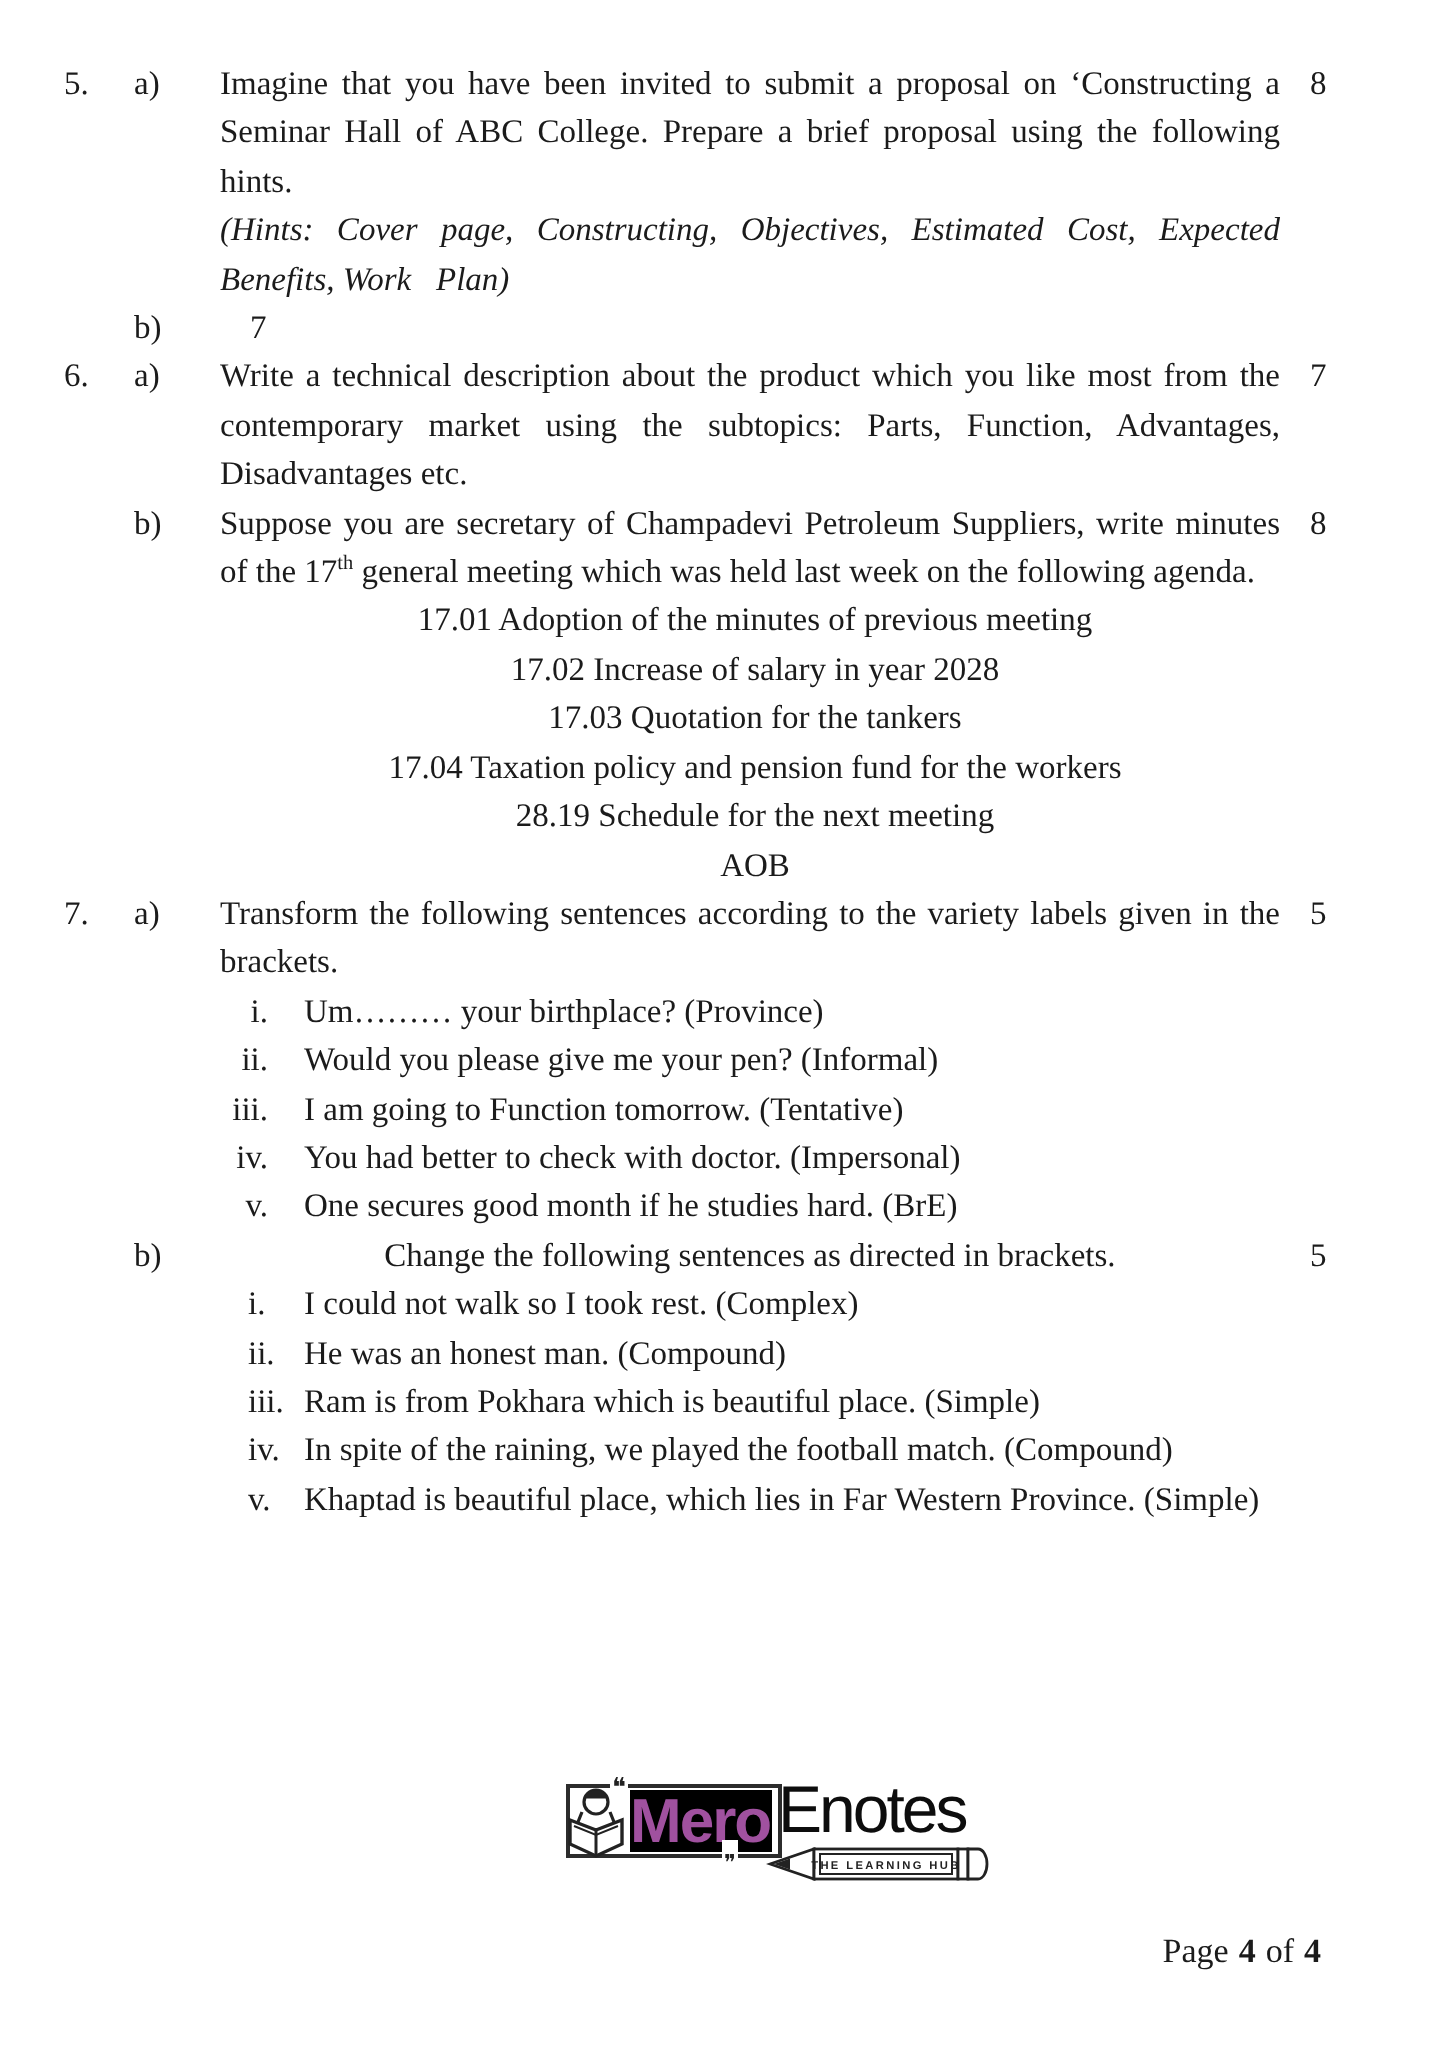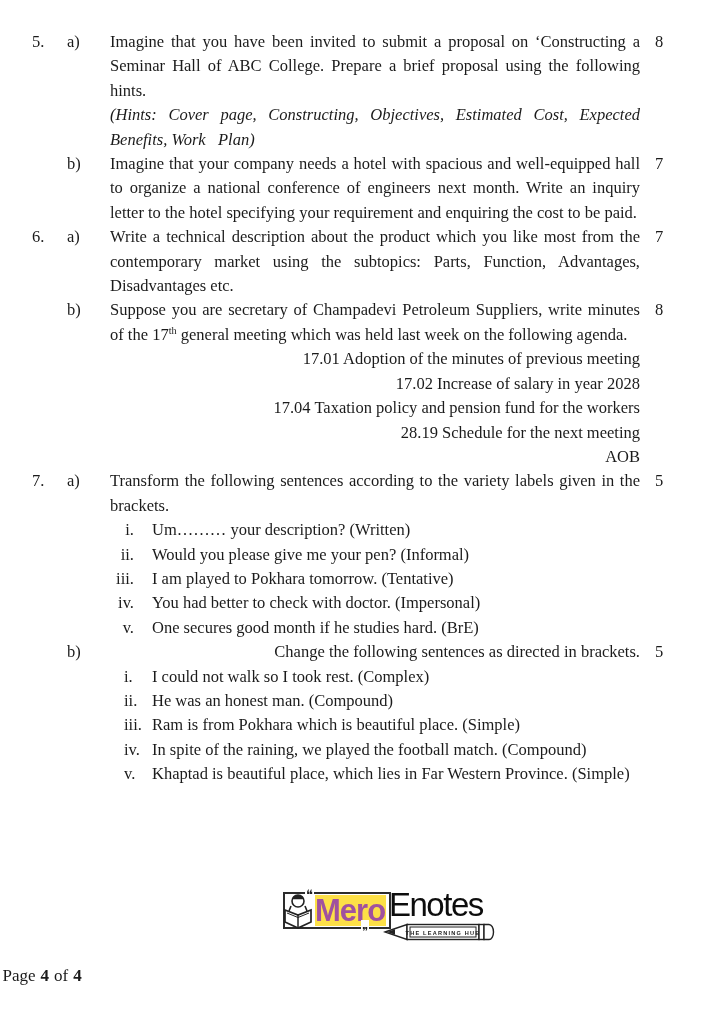--- a/index.html
+++ b/index.html
@@ -7,54 +7,54 @@
     position:relative; width:723px; height:1024px; margin:0 auto;
     background:#ffffff; overflow:hidden;
     font-family:"Liberation Serif", serif;
     color:#1b1b1b; font-size:16.5px; line-height:24.4px;
   }
   .content { position:absolute; top:30px; left:0; right:0; }
   .prow { display:grid; grid-template-columns:35px 43px 530px 1fr; padding-left:32px; }
   .qnum  { }
   .qletter { }
   .qbody p { margin:0; text-align:justify; }
-  .qbody .nojust { text-align:right; }
+  .qbody .nojust { text-align:center; }
   .hint { font-style:italic; }
   .qmarks { padding-left:15px; }
   sup { font-size:62%; line-height:0; vertical-align:super; }
-  .agenda div { padding-left:5px; text-align:right; }
+  .agenda div { padding-left:5px; text-align:center; }
   .ritem { display:grid; grid-template-columns:42px 1fr; }
   .ritem .rtext { text-align:justify; margin:0; }
   .rnum-right { text-align:right; padding-right:18px; }
   .rnum-left  { text-align:left; padding-left:14px; }
 
   
   .logo { position:absolute; left:283px; top:888px; width:210px; height:62px; }
   .logo-box { position:absolute; left:0; top:4px; width:104px; height:33px; border:2px solid #2c2c2c; background:#fff; }
   .quote-open { position:absolute; left:20px; top:-11px; font-family:"DejaVu Sans",sans-serif; font-size:13px; color:#222; background:#fff; padding:0 1px; }
   .quote-close { position:absolute; left:76px; top:26px; font-family:"DejaVu Sans",sans-serif; font-size:11px; color:#222; background:#fff; padding:0 1px; }
   .reader-svg { position:absolute; left:-4px; top:-3px; }
   .mero {
     position:absolute; left:30px; top:1px;
     font-family:"Liberation Sans",sans-serif; font-weight:bold;
     font-size:31px; line-height:31px; letter-spacing:-1px; color:#A0519F;
-    background:#fde047; padding-right:1px;
+    background:#000000; padding-right:1px;
   }
   .enotes {
     position:absolute; left:106px; top:0px;
     font-family:"Liberation Sans",sans-serif; font-weight:normal;
     font-size:33px; line-height:33px; letter-spacing:-1.5px; color:#0d0d0d;
     white-space:nowrap;
   }
   .pencil { position:absolute; left:100px; top:33px; }
 
   
   .footer {
     position:absolute; top:964px; left:0; width:663px;
-    text-align:left; font-size:17px;
+    text-align:right; font-size:17px;
   }
   .footer span { margin:0 2.5px; }
   .footer .bold { font-weight:bold; }
 </style>
 </head>
 <body>
 
 <div class="page">
   <div class="content">
 
@@ -64,68 +64,66 @@
       <div class="qbody">
         <p>Imagine that you have been invited to submit a proposal on ‘Constructing a Seminar Hall of ABC College. Prepare a brief proposal using the following hints.</p>
         <p class="hint">(Hints: Cover page, Constructing, Objectives, Estimated Cost, Expected Benefits, Work  Plan)</p>
       </div>
       <div class="qmarks">8</div>
     </div>
 
     <div class="prow">
       <div class="qnum"></div>
       <div class="qletter">b)</div>
-      <div class="qbody">
-        <p>Imagine that your company needs a hotel with spacious and well-equipped hall to organize a national conference of engineers next month. Write an inquiry letter to the hotel specifying your requirement and enquiring the cost to be paid.</p>
-      </div>
       <div class="qmarks">7</div>
     </div>
 
     <div class="prow">
       <div class="qnum">6.</div>
       <div class="qletter">a)</div>
       <div class="qbody">
         <p>Write a technical description about the product which you like most from the contemporary market using the subtopics: Parts, Function, Advantages, Disadvantages etc.</p>
       </div>
       <div class="qmarks">7</div>
     </div>
 
     <div class="prow">
       <div class="qnum"></div>
       <div class="qletter">b)</div>
       <div class="qbody">
         <p><span>Suppose you are secretary of Champadevi Petroleum Suppliers, write minutes of the 17</span><sup>th</sup><span> general meeting which was held last week on the following agenda.</span></p>
         <div class="agenda">
           <div>17.01 Adoption of the minutes of previous meeting</div>
           <div>17.02 Increase of salary in year 2028</div>
+          <div>17.03 Quotation for the tankers</div>
           <div>17.04 Taxation policy and pension fund for the workers</div>
           <div>28.19 Schedule for the next meeting</div>
           <div>AOB</div>
         </div>
       </div>
       <div class="qmarks">8</div>
     </div>
 
     <div class="prow">
       <div class="qnum">7.</div>
       <div class="qletter">a)</div>
       <div class="qbody">
         <p>Transform the following sentences according to the variety labels given in the brackets.</p>
         <div>
           <div class="ritem">
               <div class="rnum-right">i.</div>
-              <p class="rtext">Um……… your description? (Written)</p>
+              <p class="rtext">Um……… your birthplace? (Province)</p>
             </div>
           <div class="ritem">
               <div class="rnum-right">ii.</div>
               <p class="rtext">Would you please give me your pen? (Informal)</p>
             </div>
           <div class="ritem">
               <div class="rnum-right">iii.</div>
-              <p class="rtext">I am played to Pokhara tomorrow. (Tentative)</p>
+              <p class="rtext">I am going to Function tomorrow. (Tentative)</p>
             </div>
           <div class="ritem">
               <div class="rnum-right">iv.</div>
               <p class="rtext">You had better to check with doctor. (Impersonal)</p>
             </div>
           <div class="ritem">
               <div class="rnum-right">v.</div>
               <p class="rtext">One secures good month if he studies hard. (BrE)</p>
             </div>
         </div>

